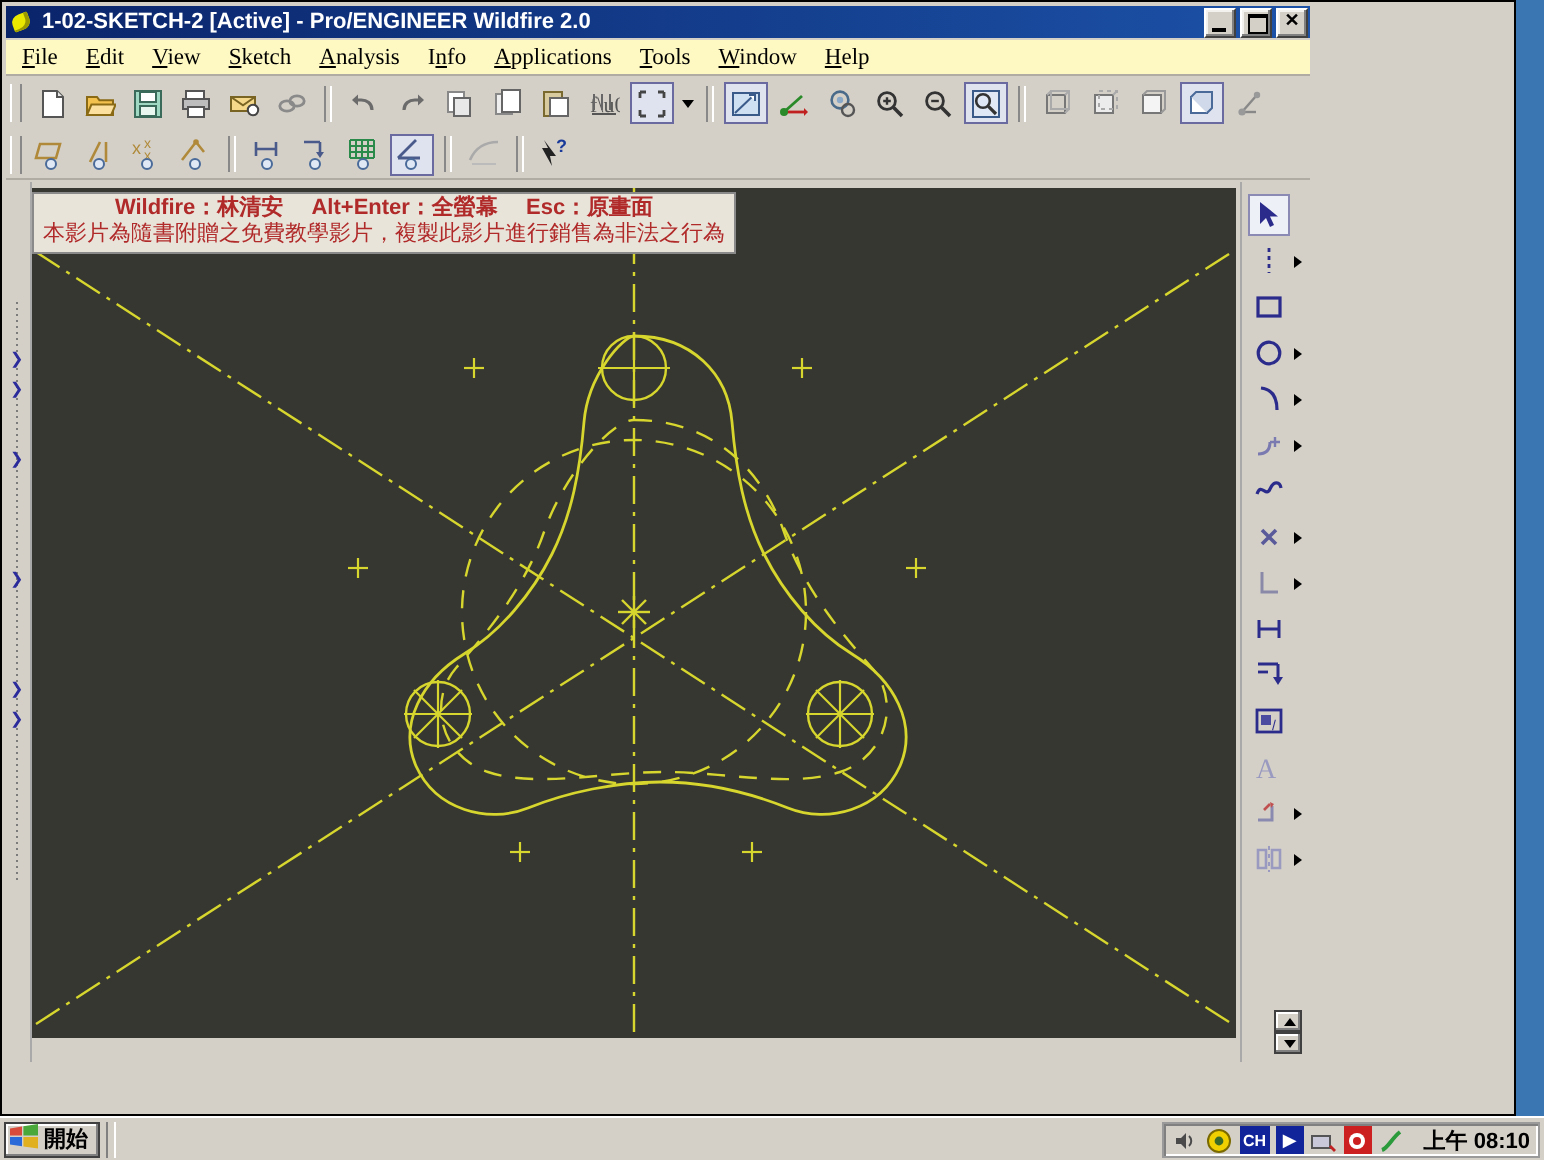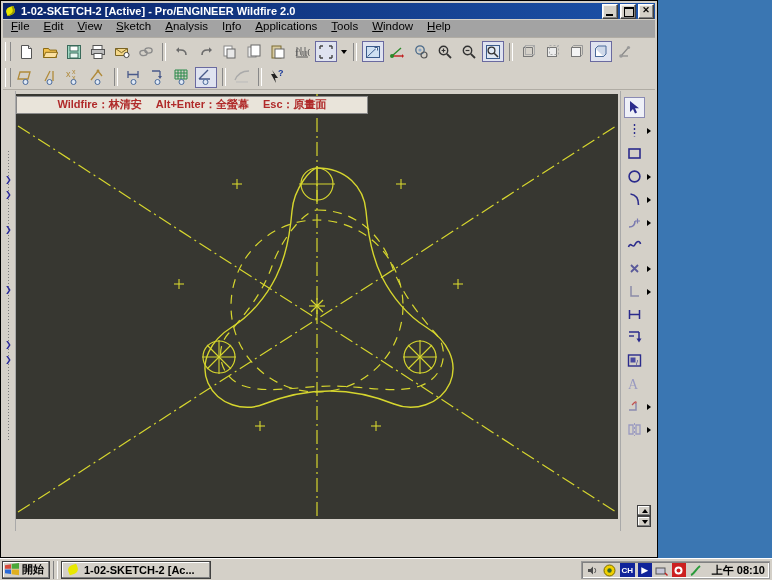--- a/index.html
+++ b/index.html
@@ -7,21 +7,21 @@
     width:772px;height:580px;overflow:hidden;
     font-family:"Liberation Sans", sans-serif;
     background:#3b76b0;
   }
   #root{position:relative;width:772px;height:580px;}
 
   
   .desktop{position:absolute;left:0;top:0;width:772px;height:558px;background:#3a76b2;}
 
   
-  .appwin{position:absolute;left:0;top:0;width:658px;height:558px;background:#d4d0c8;
+  .appwin{position:absolute;left:0;top:0;width:758px;height:558px;background:#d4d0c8;
           border:1px solid #000;box-sizing:border-box;}
 
   
   .titlebar{position:absolute;left:2px;top:2px;width:652px;height:16px;
             background:linear-gradient(90deg,#0a246a 0%,#1c52a8 100%);
             display:flex;align-items:center;}
   .titlebar .tbicon{width:14px;height:14px;margin-left:1px;margin-right:3px;position:relative;}
   .titlebar .tbicon:before{content:"";position:absolute;left:2px;top:3px;width:9px;height:8px;
         background:#e8e800;border-radius:50% 10% 50% 10%;transform:rotate(-20deg);
         box-shadow:inset -2px -1px 0 #9a9a00;}
@@ -30,23 +30,23 @@
   .winbtn{width:14px;height:13px;background:#d4d0c8;border:1px solid #fff;
           border-right-color:#404040;border-bottom-color:#404040;
           box-shadow:inset -1px -1px 0 #808080, inset 1px 1px 0 #f4f2ee;
           position:relative;font-size:7px;line-height:11px;text-align:center;color:#000;}
   .winbtn i{position:absolute;font-style:normal;}
   .wb-min i{left:3px;bottom:2px;width:7px;height:2px;background:#000;}
   .wb-max i{left:3px;top:2px;width:8px;height:7px;border:1px solid #000;border-top-width:2px;}
   .wb-close i{left:0;right:0;top:0;text-align:center;font-size:9px;font-weight:bold;line-height:11px;}
 
   
-  .menubar{position:absolute;left:2px;top:19px;width:652px;height:18px;background:#a3a3a3;
-           display:flex;align-items:flex-start;padding-left:8px;box-sizing:border-box;
-           border-bottom:1px solid #b0aca4;}
+  .menubar{position:absolute;left:2px;top:19px;width:652px;height:18px;background:#fef9c3;
+           display:flex;align-items:center;padding-left:8px;box-sizing:border-box;
+           border-bottom:1px solid #b0aca4;font-family:Liberation Serif, serif;}
   .menuitem{font-size:11.5px;color:#000;margin-right:14px;cursor:default;white-space:nowrap;}
   .menuitem u{text-decoration:underline;}
 
   
   .toolbar{position:absolute;left:2px;background:#d4d0c8;height:25px;width:652px;
            display:flex;align-items:center;box-sizing:border-box;}
   .tb1{top:38px;}
   .tb2{top:64px;border-bottom:1px solid #b0aca4;}
   .grip{width:4px;height:19px;margin:0 3px 0 2px;
         border-left:1px solid #fff;border-right:1px solid #888;}
@@ -103,21 +103,21 @@
   .selbtn{position:absolute;right:1px;top:1px;width:14px;height:13px;background:#d4d0c8;
           box-shadow:inset -1px -1px 0 #808080, inset 1px 1px 0 #fff;border:1px solid #707070;
           box-sizing:border-box;}
   .selbtn:after{content:"";position:absolute;left:3px;top:4px;
           border-left:4px solid transparent;border-right:4px solid transparent;
           border-top:4px solid #000;}
 
   
   .taskbar{position:absolute;left:0;top:558px;width:772px;height:22px;background:#d4d0c8;
            border-top:1px solid #fff;box-sizing:border-box;display:flex;align-items:center;}
-  .startbtn{margin-left:2px;height:18px;display:flex;align-items:center;padding:0 5px 0 2px;
+  .startbtn{margin-left:2px;height:18px;display:flex;align-items:flex-start;padding:0 5px 0 2px;
             background:#d4d0c8;box-shadow:inset -1px -1px 0 #808080, inset 1px 1px 0 #fff;
             border:1px solid #404040;box-sizing:border-box;font-size:11px;font-weight:bold;}
   .startlogo{width:14px;height:13px;margin-right:3px;position:relative;overflow:hidden;}
   .tsep{width:3px;height:18px;margin:0 3px;border-left:1px solid #808080;border-right:1px solid #fff;}
   .taskitem{height:18px;min-width:150px;display:flex;align-items:center;padding:0 5px;
             background:#d4d0c8;box-shadow:inset -1px -1px 0 #808080, inset 1px 1px 0 #fff;
             border:1px solid #404040;box-sizing:border-box;font-size:11px;font-weight:bold;}
   .taskicon{width:13px;height:13px;margin-right:4px;position:relative;}
   .taskicon:before{content:"";position:absolute;left:1px;top:2px;width:10px;height:9px;
         background:#e8e800;border-radius:50% 10% 50% 10%;transform:rotate(-20deg);}
@@ -527,20 +527,21 @@
                 <line x1="244" y1="327" x2="244" y2="337"></line>
               <line x1="355" y1="332" x2="365" y2="332"></line>
                 <line x1="360" y1="327" x2="360" y2="337"></line>
             </g>
           </g>
         </svg>
 
         
         <div class="banner">
           <div class="l1">Wildfire：林清安　 Alt+Enter：全螢幕　 Esc：原畫面</div>
+          <div class="l2">本影片為隨書附贈之免費教學影片，複製此影片進行銷售為非法之行為</div>
         </div>
       </div>
 
       <div class="rightbar">
         <span class="rtbtn act" style="top:6px">
           <svg width="15" height="15" viewBox="0 0 15 15">
               <path d="M3 1l0 11 3-3 2 4.5 2-1-2-4.3h4z" fill="#2b2b8c"></path>
             </svg>
           </span>
 
@@ -662,24 +663,20 @@
         <svg width="14" height="13" viewBox="0 0 14 13">
             <path d="M0 2.2L6 1.2v4.6H0z" fill="#d84a3a"></path>
             <path d="M6.7 1.1L14 0v5.8H6.7z" fill="#4aa83a"></path>
             <path d="M0 6.5h6v4.6L0 10.2z" fill="#2a6ad8"></path>
             <path d="M6.7 6.5H14v5.8l-7.3-1z" fill="#e0b020"></path>
           </svg>
       </span>
       <span>開始</span>
     </div>
     <span class="tsep"></span>
-    <div class="taskitem">
-      <span class="taskicon"></span>
-      <span>1-02-SKETCH-2 [Ac...</span>
-    </div>
 
     <div class="tray">
       <span class="trayico" style="color:#333">
         <svg width="13" height="13" viewBox="0 0 13 13">
             <path d="M2 5h2.5L7 2.5v8L4.5 8H2z" fill="#4a4a4a"></path>
             <path d="M8.5 4c1.5 1.3 1.5 3.7 0 5" fill="none" stroke="#4a4a4a"></path>
           </svg>
         </span>
       <span class="trayico">
         <svg width="13" height="13" viewBox="0 0 13 13">

